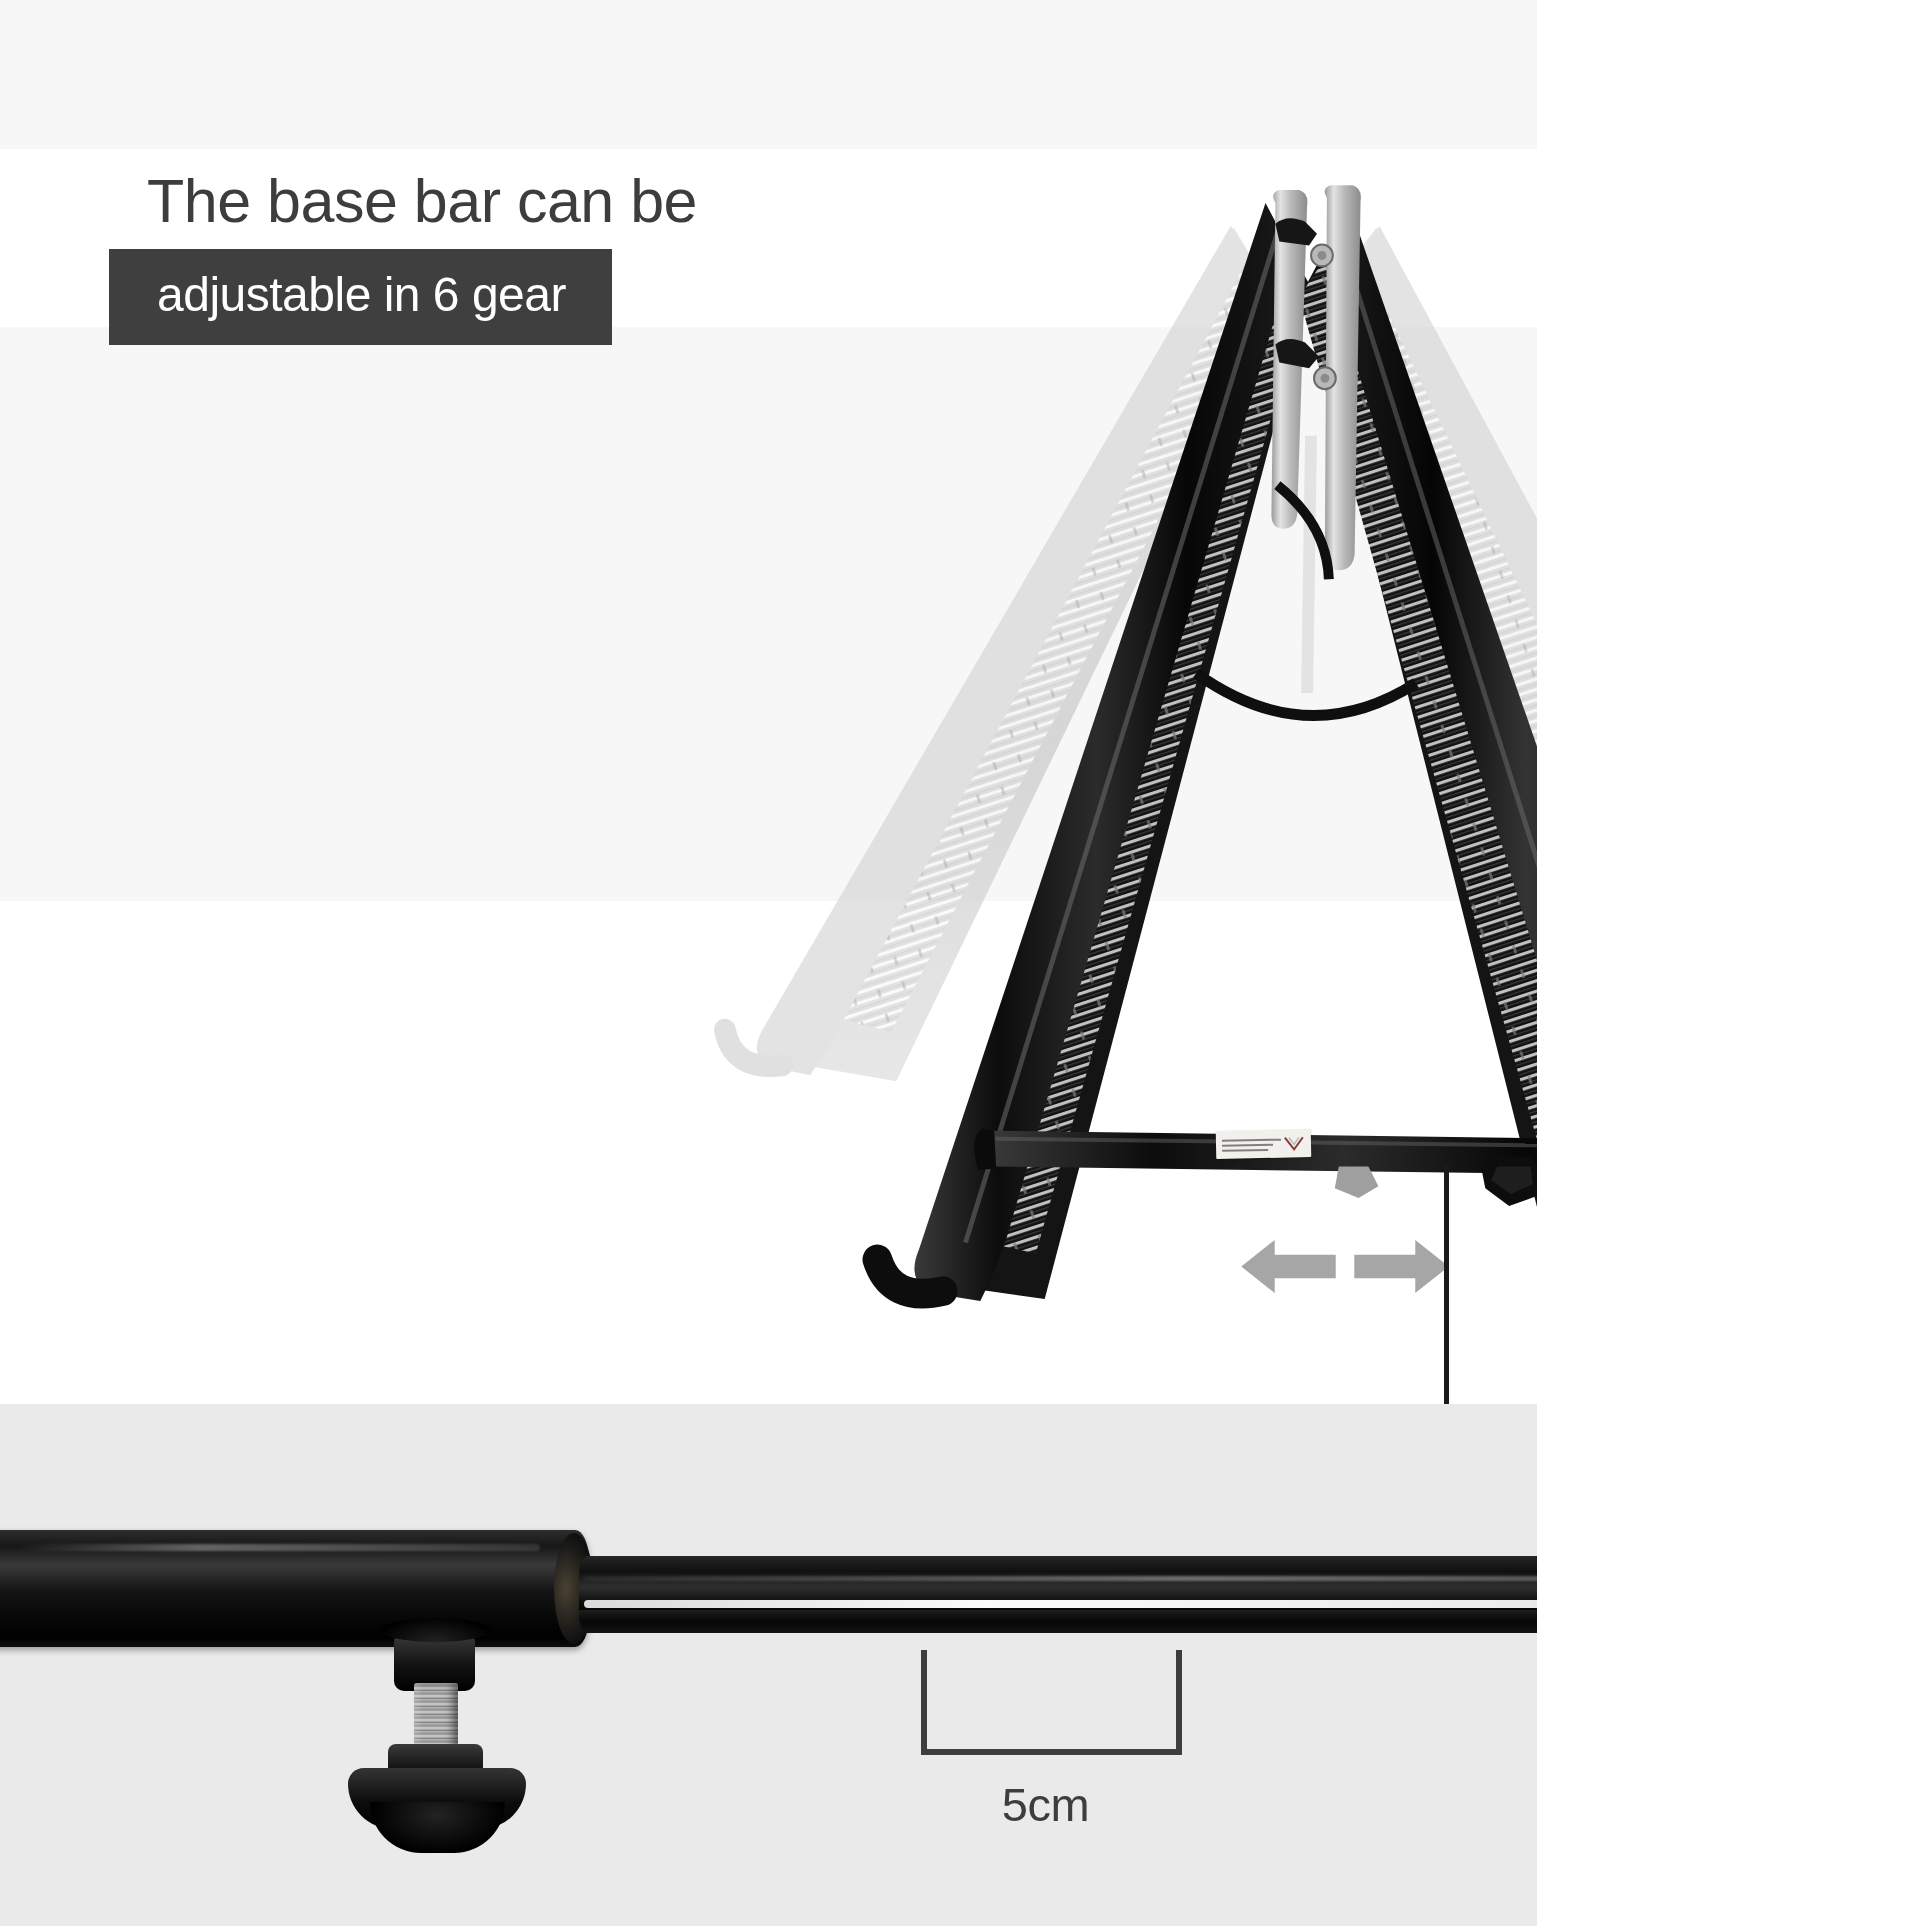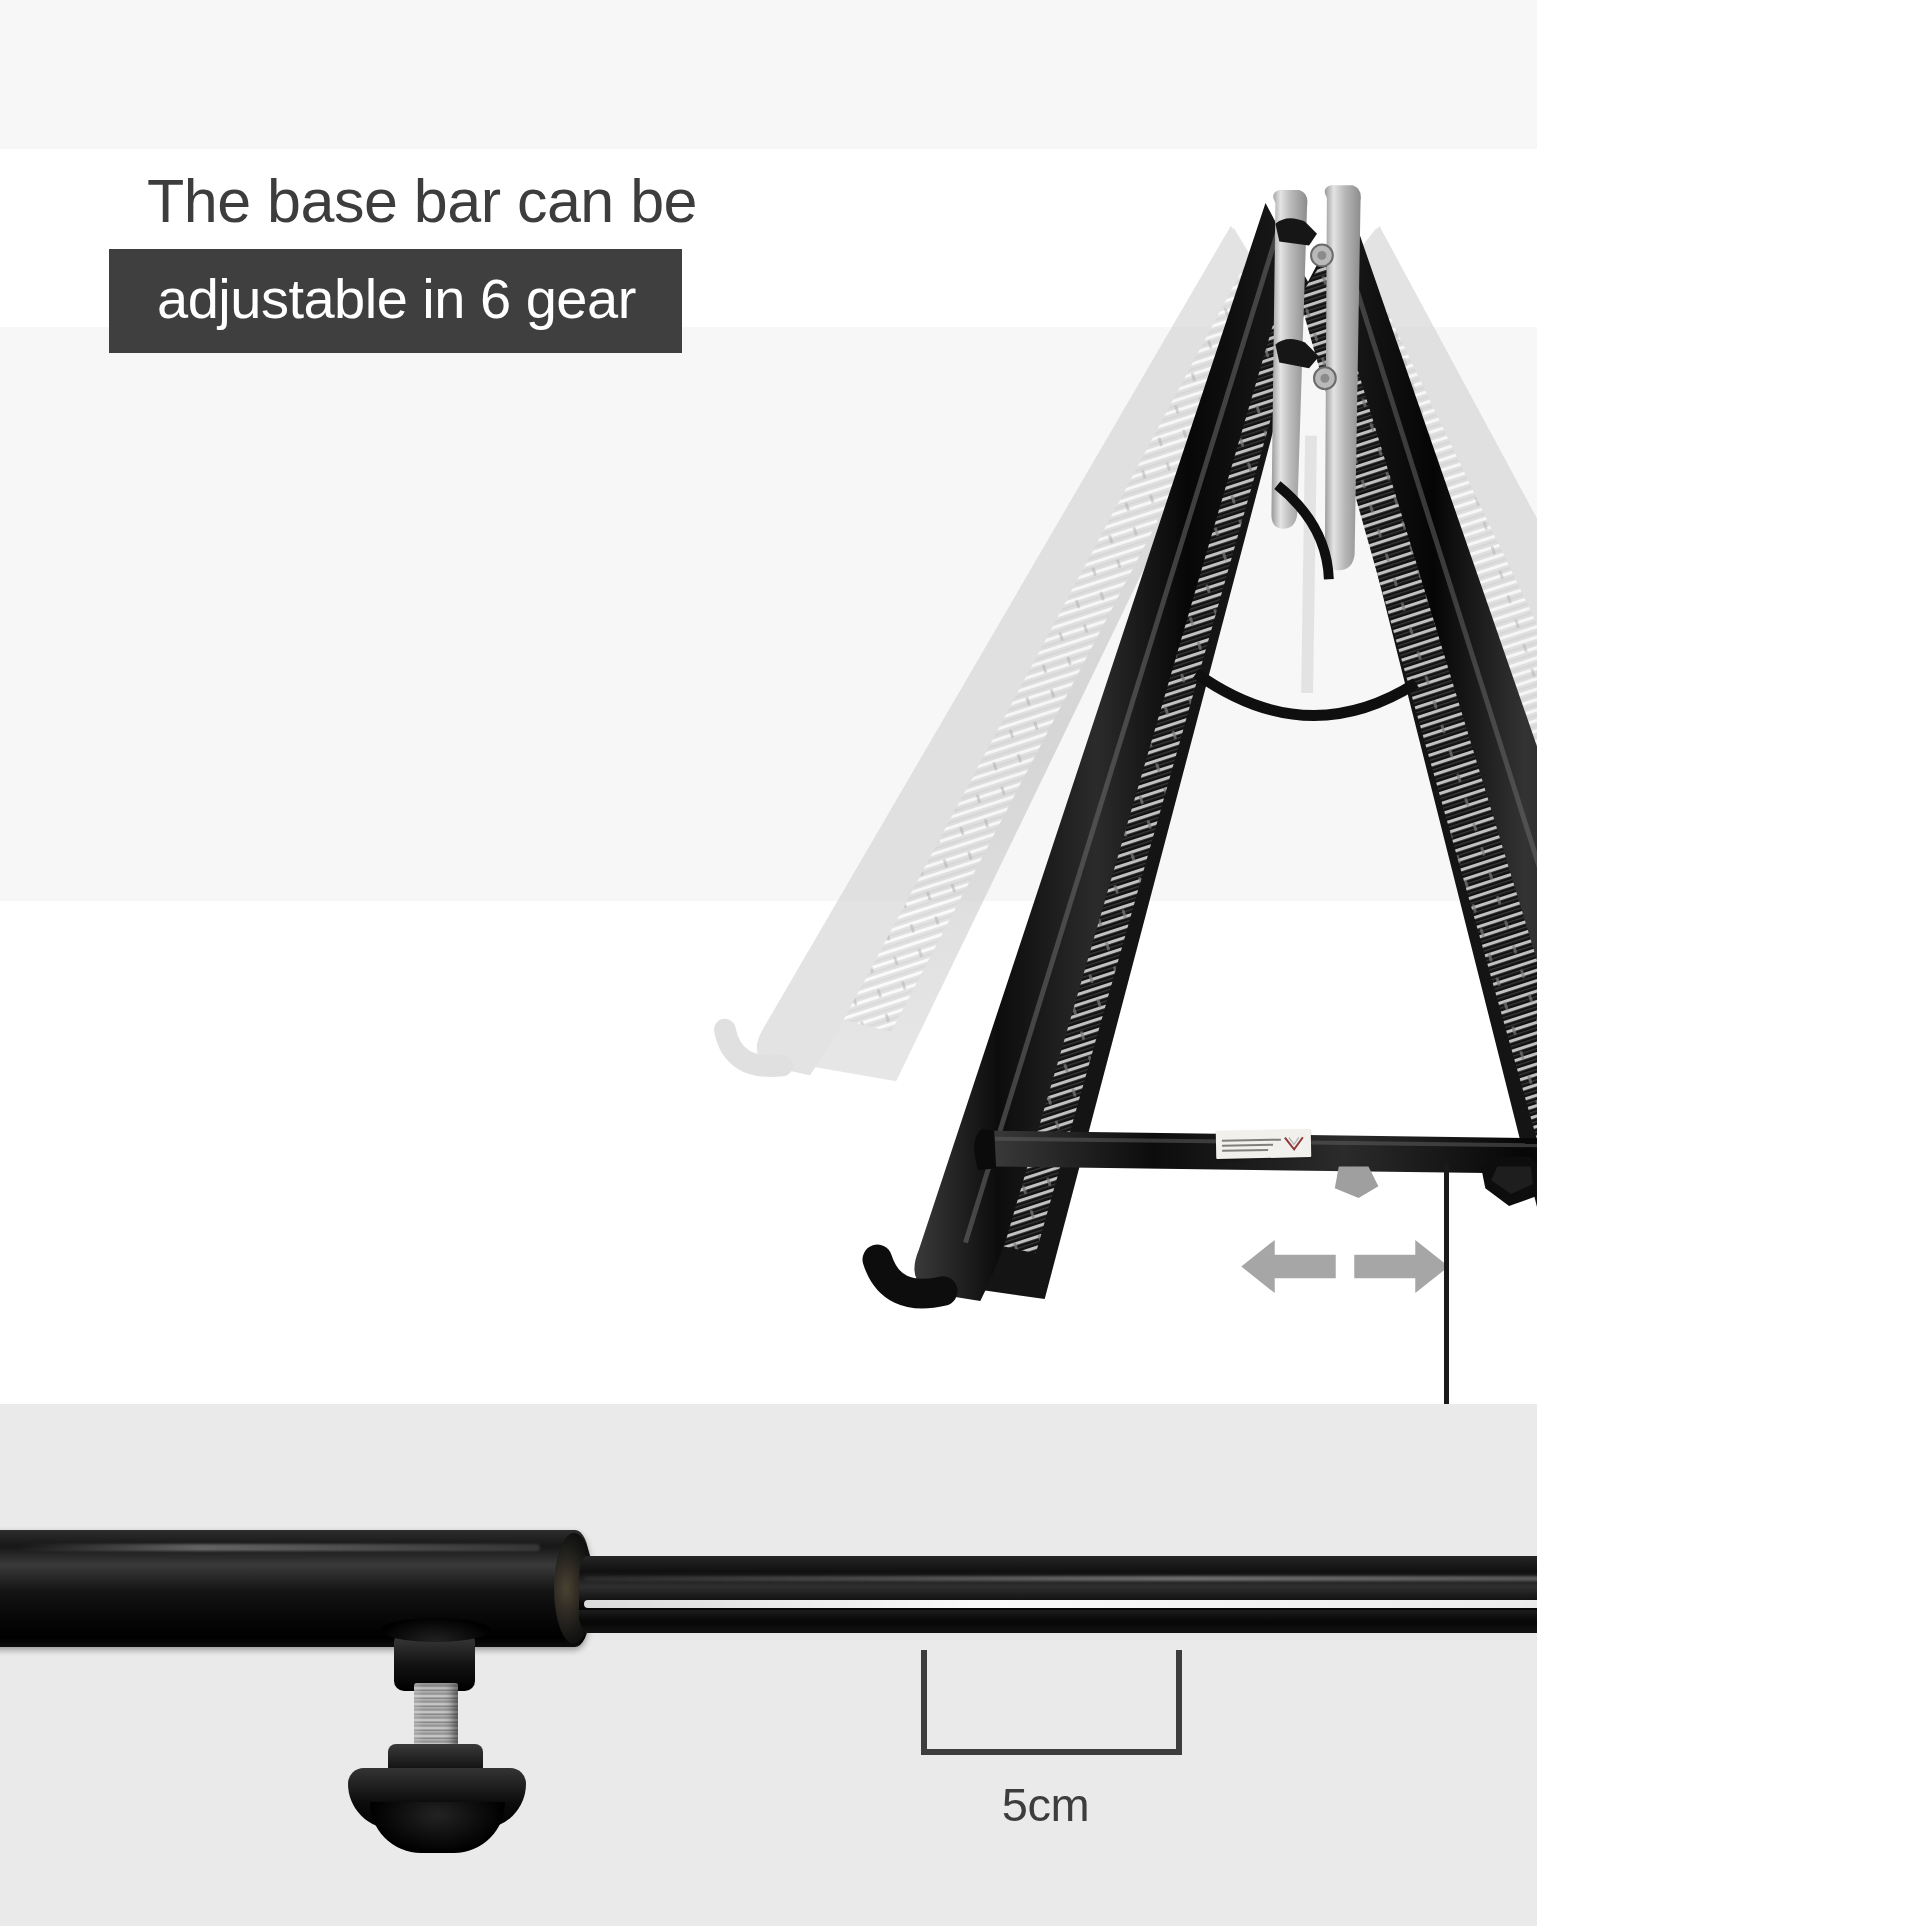--- a/index.html
+++ b/index.html
@@ -20,21 +20,21 @@
   
   .headline{
     position:absolute;left:147px;top:166px;
     font-size:61px;line-height:1.18;color:#3d3d3d;
     letter-spacing:-0.5px;white-space:nowrap;
     font-weight:400;
   }
   .headline-hl{
     position:absolute;left:109px;top:249px;
     background:#3f3f3f;color:#ffffff;
-    font-size:56px;line-height:1.0;letter-spacing:-0.5px;
+    font-size:48px;line-height:1.0;letter-spacing:-0.5px;
     padding:22px 46px 26px 48px;white-space:nowrap;font-weight:400;
   }
 
   
   #lounger{position:absolute;left:0;top:0;width:1927px;height:1406px;}
 
   
   #detail{
     position:absolute;left:0;top:1404px;width:1927px;height:523px;
     background:#eaeaea;overflow:hidden;

